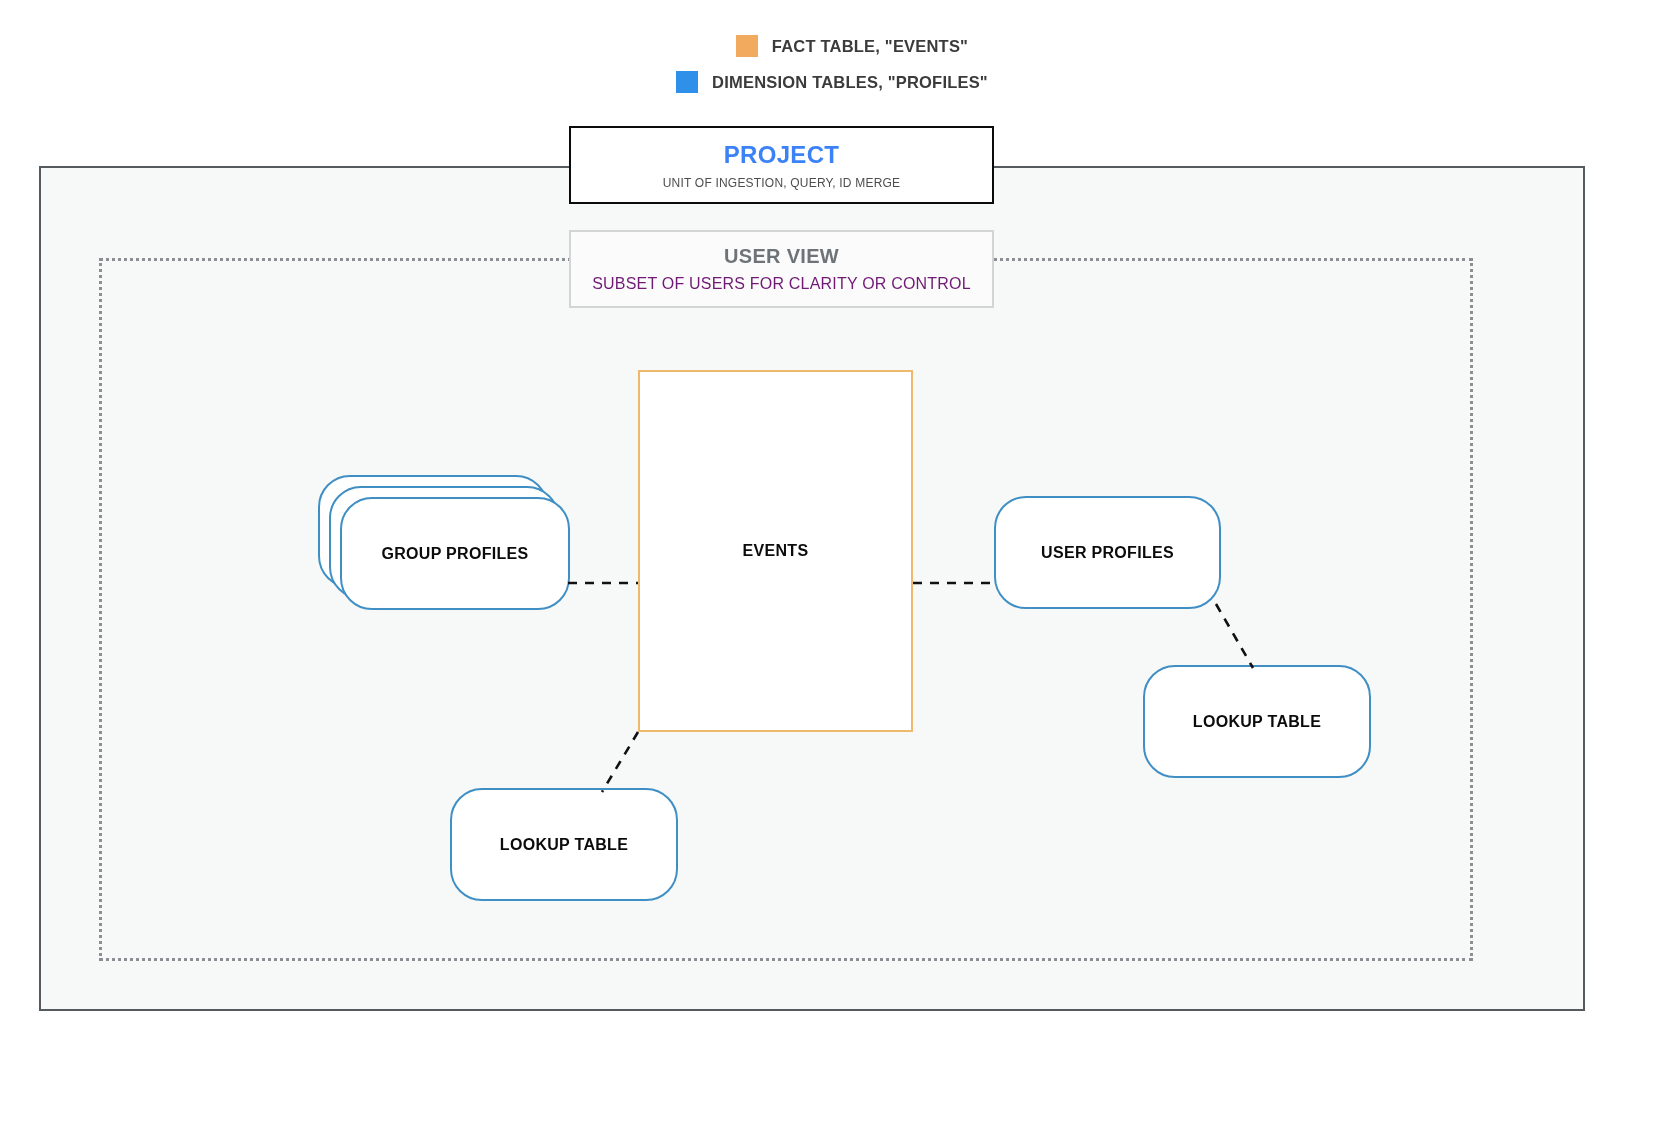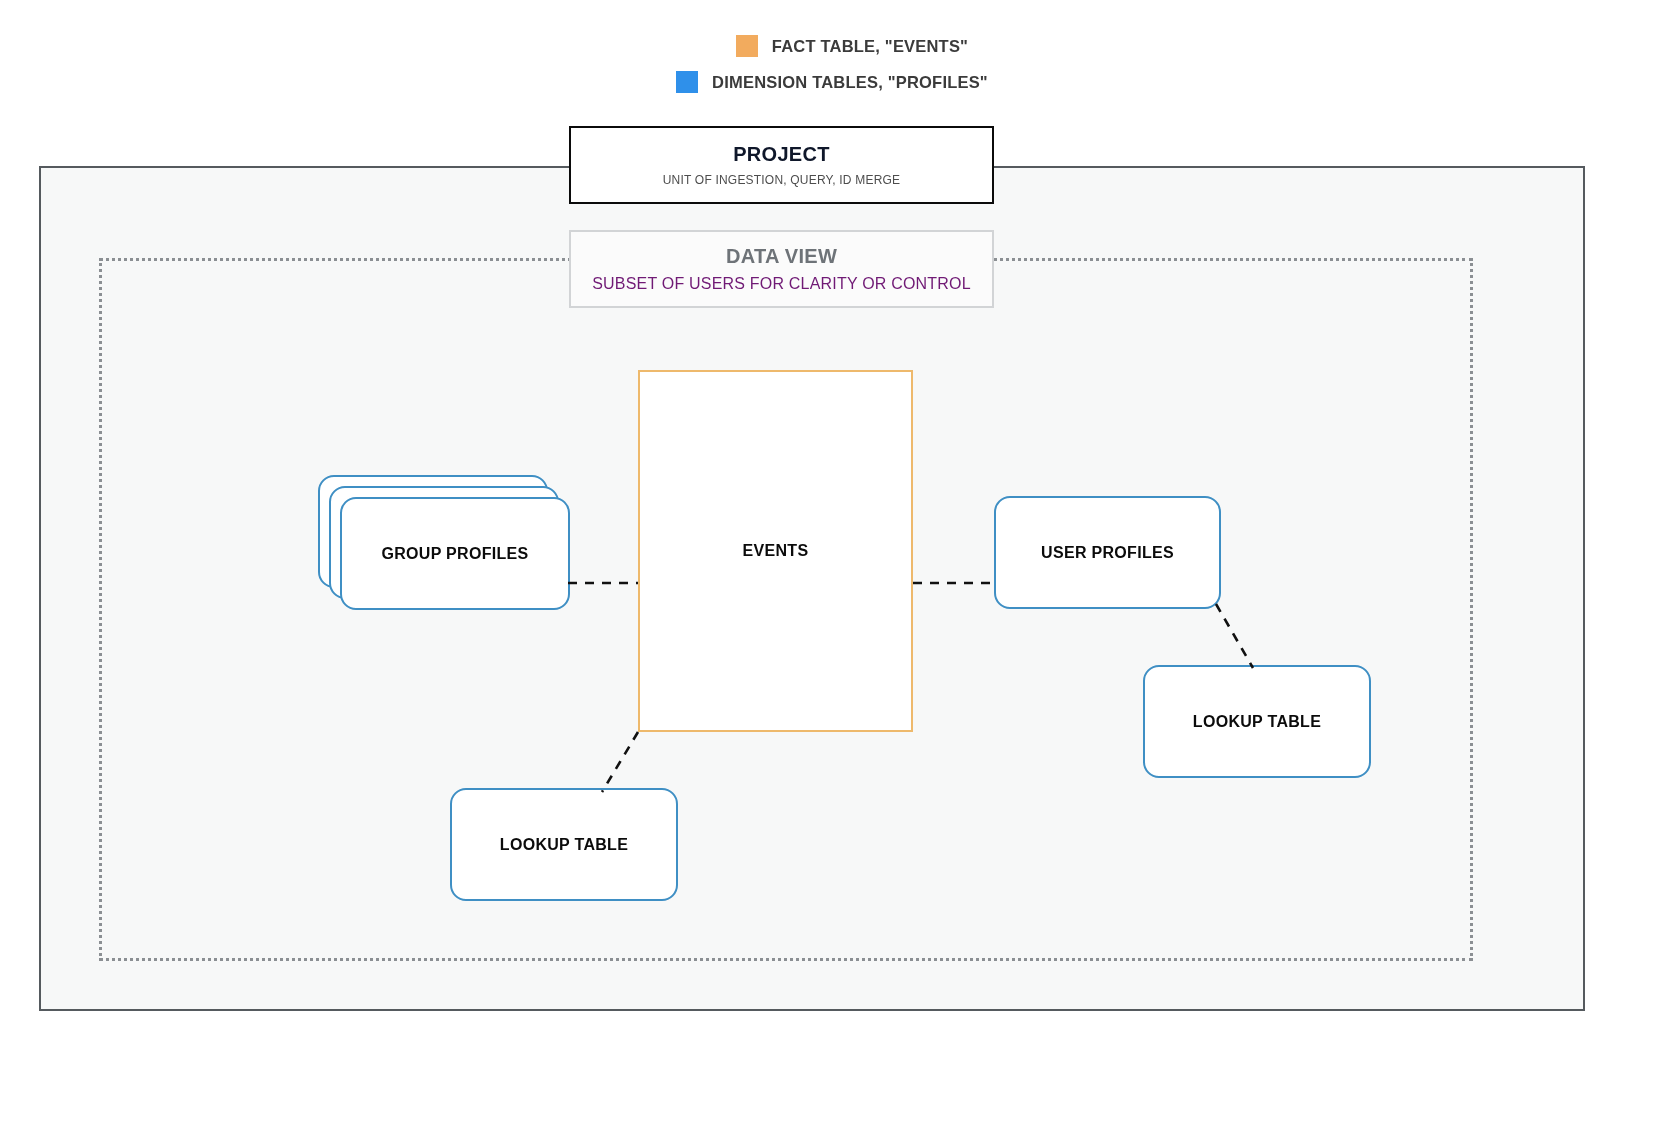--- a/index.html
+++ b/index.html
@@ -79,23 +79,23 @@
     height: 78px;
     background: #ffffff;
     border: 2px solid #0b0b0b;
     box-sizing: border-box;
     display: flex;
     flex-direction: column;
     align-items: center;
     justify-content: center;
   }
   #project-box .box-title {
-    font-size: 20px;
-    font-weight: bold;
-    color: #0f172a;
+    font-size: 24px;
+    font-weight: bold;
+    color: #3b82f6;
     letter-spacing: 0.3px;
     margin-bottom: 7px;
   }
   #project-box .box-sub {
     font-size: 12px;
     color: #4d4d4d;
     letter-spacing: 0.2px;
   }
 
   
@@ -145,21 +145,21 @@
     font-weight: bold;
     color: #0b0b0b;
     letter-spacing: 0.3px;
   }
 
   
   .card {
     position: absolute;
     background: #ffffff;
     border: 2.2px solid #3f8fc4;
-    border-radius: 16px;
+    border-radius: 32px;
     box-sizing: border-box;
     display: flex;
     align-items: center;
     justify-content: center;
   }
   .card .node-label {
     font-size: 16px;
     font-weight: bold;
     color: #0b0b0b;
     letter-spacing: 0.3px;
@@ -243,21 +243,21 @@
   <line x1="1216" y1="604" x2="1253" y2="668" stroke="#111111" stroke-width="2.6" stroke-dasharray="9 8"></line>
   <line x1="638" y1="732" x2="602" y2="792" stroke="#111111" stroke-width="2.6" stroke-dasharray="9 8"></line>
 </svg>
 
 <div id="project-box">
   <div class="box-title">PROJECT</div>
   <div class="box-sub">UNIT OF INGESTION, QUERY, ID MERGE</div>
 </div>
 
 <div id="dataview-box">
-  <div class="box-title">DATA VIEW</div>
+  <div class="box-title">USER VIEW</div>
   <div class="box-sub">SUBSET OF USERS FOR CLARITY OR CONTROL</div>
 </div>
 
 <div id="events-box">
   <span class="node-label">EVENTS</span>
 </div>
 
 <div id="group-profiles-stack">
   <div class="card" id="card-stack-back"></div>
   <div class="card" id="card-stack-middle"></div>

